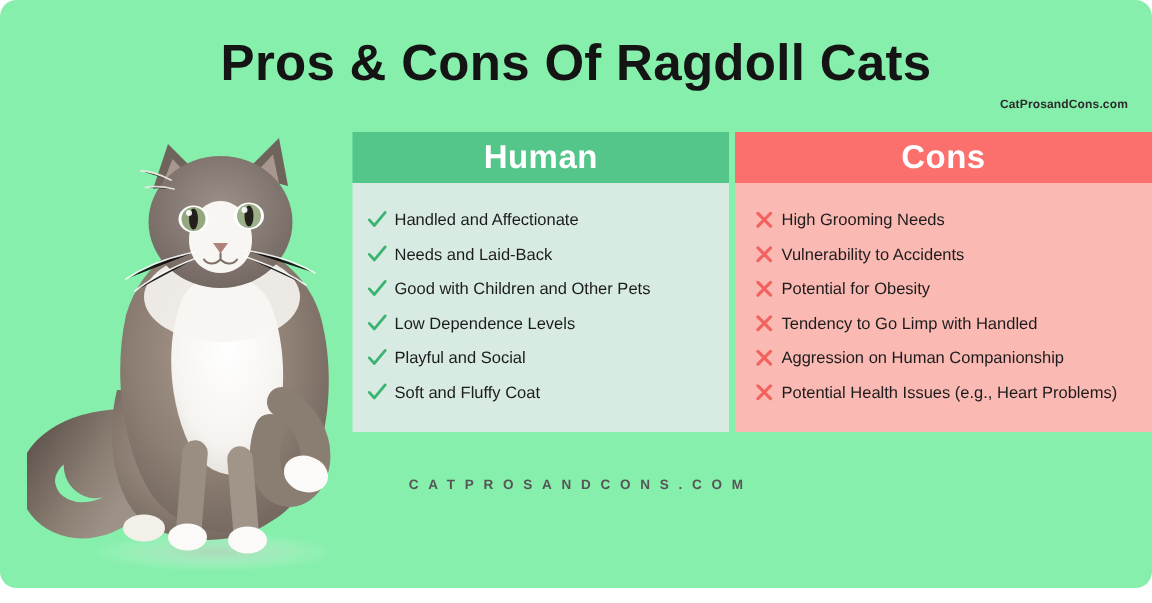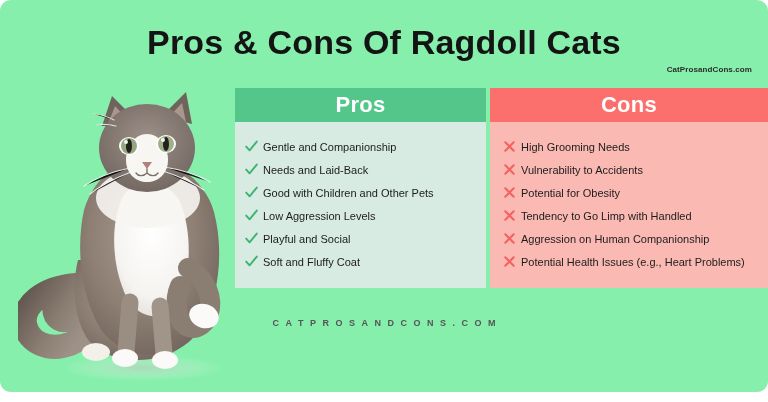--- a/index.html
+++ b/index.html
@@ -223,30 +223,30 @@
       </g>
 
       <g stroke="#efeae4" stroke-width="1.2" opacity="0.9" stroke-linecap="round">
         <path d="M96 40 C 88 36 82 34 76 34"></path>
         <path d="M98 46 C 90 44 84 44 79 45"></path>
       </g>
     </svg>
   </div>
 
   <div class="panel panel-pros">
-    <div class="panel-header">Pros</div>
+    <div class="panel-header">Human</div>
     <div class="panel-body">
       <ul class="list">
         <li class="list-item">
           <span class="mark">
             <svg width="15" height="15" viewBox="0 0 15 15">
                 <path d="M2.2 7.6 L5.6 11.3 L12.8 2.6" fill="none" stroke="#3cb371" stroke-width="1.9" stroke-linecap="round" stroke-linejoin="round"></path>
               </svg>
           </span>
-          <span>Gentle and Companionship</span>
+          <span>Handled and Affectionate</span>
         </li>
         <li class="list-item">
           <span class="mark">
             <svg width="15" height="15" viewBox="0 0 15 15">
                 <path d="M2.2 7.6 L5.6 11.3 L12.8 2.6" fill="none" stroke="#3cb371" stroke-width="1.9" stroke-linecap="round" stroke-linejoin="round"></path>
               </svg>
           </span>
           <span>Needs and Laid-Back</span>
         </li>
         <li class="list-item">
@@ -256,21 +256,21 @@
               </svg>
           </span>
           <span>Good with Children and Other Pets</span>
         </li>
         <li class="list-item">
           <span class="mark">
             <svg width="15" height="15" viewBox="0 0 15 15">
                 <path d="M2.2 7.6 L5.6 11.3 L12.8 2.6" fill="none" stroke="#3cb371" stroke-width="1.9" stroke-linecap="round" stroke-linejoin="round"></path>
               </svg>
           </span>
-          <span>Low Aggression Levels</span>
+          <span>Low Dependence Levels</span>
         </li>
         <li class="list-item">
           <span class="mark">
             <svg width="15" height="15" viewBox="0 0 15 15">
                 <path d="M2.2 7.6 L5.6 11.3 L12.8 2.6" fill="none" stroke="#3cb371" stroke-width="1.9" stroke-linecap="round" stroke-linejoin="round"></path>
               </svg>
           </span>
           <span>Playful and Social</span>
         </li>
         <li class="list-item">

